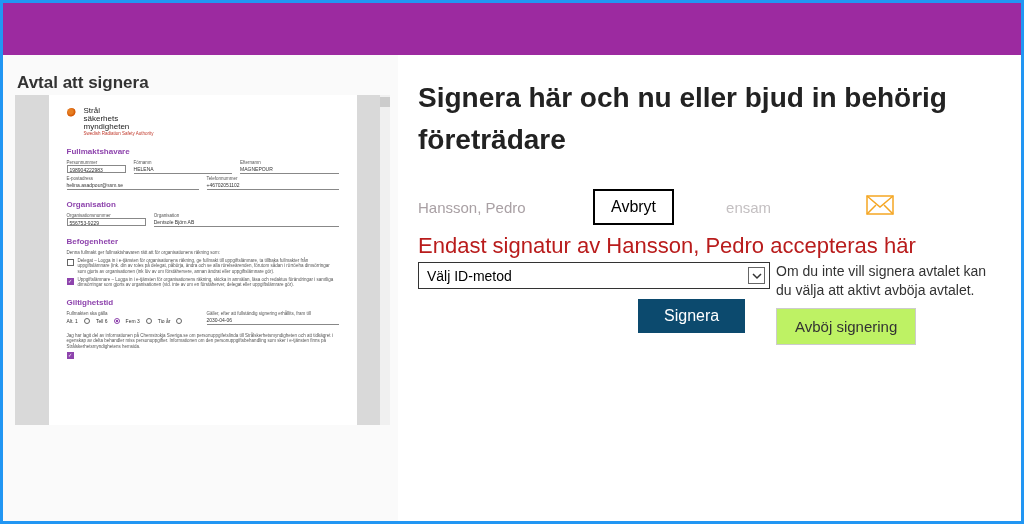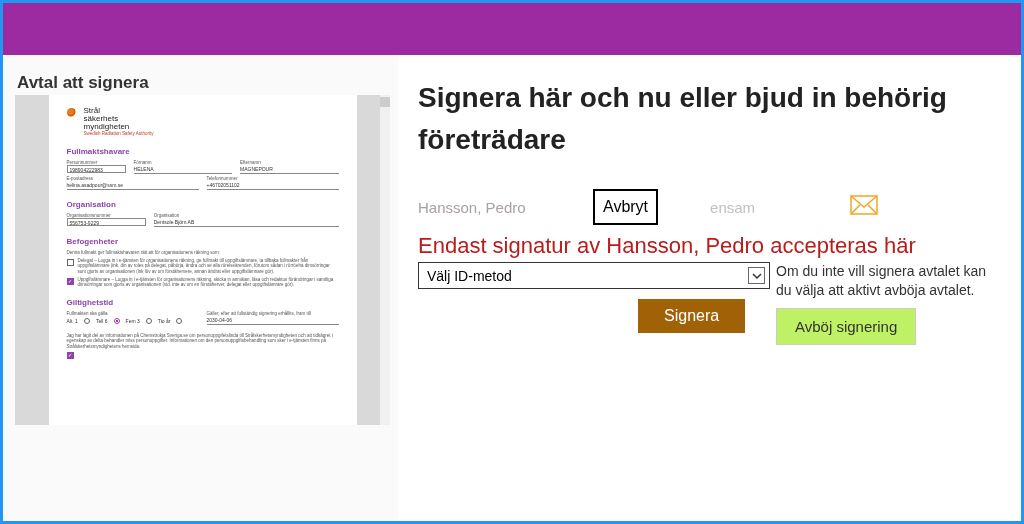--- a/index.html
+++ b/index.html
@@ -186,21 +186,21 @@
       margin-bottom: 8px;
     }
     .signer-name {
       color: #a9a0a4;
       font-size: 15px;
       width: 175px;
     }
     .cancel-btn {
       border: 2px solid #000;
       background: #fff;
-      padding: 7px 8px;
+      padding: 7px 16px;
       font-size: 16px;
       cursor: pointer;
     }
     .spacer-mid { width: 52px; }
     .alone-text {
       color: #c4c0c2;
       font-size: 15px;
       width: 140px;
     }
     .mail-icon {
@@ -235,21 +235,21 @@
     }
     .id-select-arrow {
       width: 17px; height: 17px;
       border: 1px solid #666;
       display: flex;
       align-items: center;
       justify-content: center;
     }
     .id-select-arrow svg { width: 10px; height: 10px; }
     .sign-btn {
-      background: #a16207;
+      background: #0c4a6e;
       color: #fff;
       border: none;
       padding: 8px 26px;
       font-size: 16px;
       margin-left: 220px;
       cursor: pointer;
     }
     .right-actions {
       padding-left: 6px;
     }

